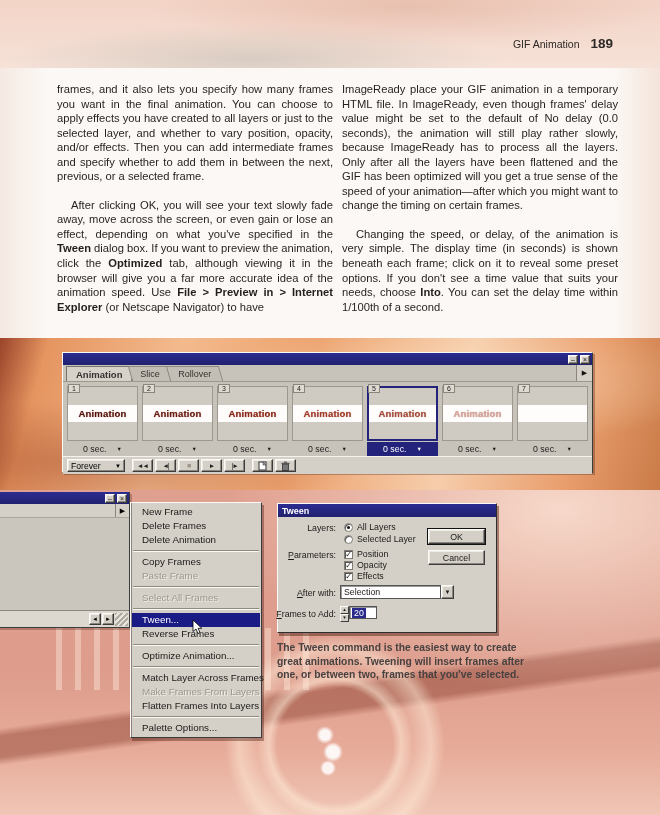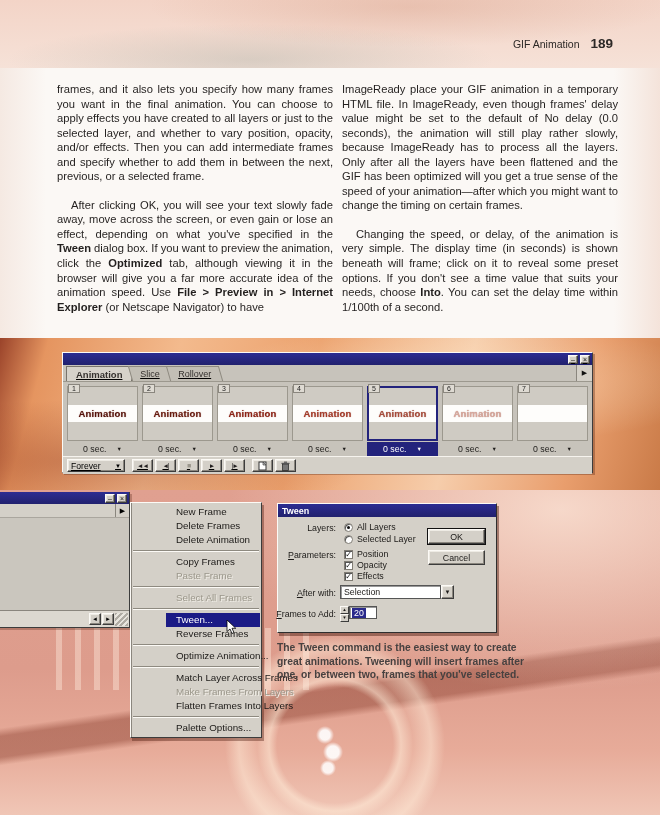--- a/index.html
+++ b/index.html
@@ -46,21 +46,21 @@
   .btn3d { background:#d4d0c8; border-top:1px solid #fcfaf6; border-left:1px solid #fcfaf6;
     border-right:1px solid #3c3c3c; border-bottom:1px solid #3c3c3c;
     box-shadow:inset -1px -1px 0 #8a867e, inset 1px 1px 0 #eeebe4;
     display:flex; align-items:center; justify-content:center; }
   .titlebar { background:linear-gradient(180deg,#2c2c92,#21216e); display:flex; align-items:center;
     justify-content:flex-end; gap:2px; padding:0 2px; }
   .tb-btn { width:10px; height:9px; font-size:7px; line-height:7px; color:#111; }
 
   
   .anim-palette { position:absolute; left:62px; top:352px; width:531px; height:121px;
-    box-shadow:2px 2px 0 rgba(90,40,22,.35);text-decoration:underline; }
+    box-shadow:2px 2px 0 rgba(90,40,22,.35); }
   .ap-title { height:12px; }
   .ap-tabs { position:relative; height:17px; background:#c7c3bb; display:flex; align-items:flex-end; padding-left:3px; border-bottom:1px solid #9c988e; }
   .tab { height:15px; display:flex; align-items:center; padding:0 9px; font-size:9.5px; color:#35312e; }
   .tab.active { background:#d6d2ca; border:1px solid #78746c; border-bottom:none; font-weight:bold; }
   .tab.inactive { background:#c2beb5; border:1px solid #8e8a80; border-bottom:none; transform:skewX(16deg); margin-left:-2px; font-size:9px; }
   .tab.inactive > span { display:inline-block; transform:skewX(-16deg); }
   .ap-menu-btn { position:absolute; right:0; top:0; width:16px; height:16px; background:#d4d0c8;
     border-left:1px solid #8a867e; display:flex; align-items:center; justify-content:center; font-size:7px; color:#111; }
   .ap-frames { height:74px; background:#c7c3bb; display:flex; gap:4px; padding:2px 0 0 4px; }
   .frame { position:relative; width:71px; }
@@ -92,21 +92,21 @@
   .mp-body { height:92px; background:#cac6be; }
   .mp-scroll { height:17px; background:#dcd8d0; border-top:1px solid #8a867e; display:flex; justify-content:flex-end; align-items:center; gap:1px; padding-right:1px; }
   .mp-sbtn { width:12px; height:12px; font-size:6px; }
   .mp-grip { width:13px; height:13px; background:
       repeating-linear-gradient(135deg,#b0aca4 0 2px,#e8e5de 2px 4px); }
 
   
   .context-menu { position:absolute; left:130px; top:502px; width:132px; background:#d4d0c8; padding:2px 1px;
     border-top:1px solid #fcfaf6; border-left:1px solid #fcfaf6; border-right:1px solid #3c3c3c; border-bottom:1px solid #3c3c3c;
     box-shadow:1px 0 0 #8a867e inset, 2px 3px 0 rgba(80,30,18,.4); }
-  .mi { height:14px; line-height:14px; padding-left:10px; font-size:9.8px; color:#1c1a18; white-space:nowrap;margin-left:34px; }
+  .mi { height:14px; line-height:14px; padding-left:10px; font-size:9.8px; color:#1c1a18; white-space:nowrap; }
   .mi.disabled { color:#9c988c; text-shadow:1px 1px 0 #f0ede6; }
   .mi.hl { background:#1b1b86; color:#fff; position:relative; }
   .menu-sep { height:0; border-top:1px solid #8e8a80; border-bottom:1px solid #fcfaf6; margin:3px 1px; }
   .cursor { position:absolute; left:60px; top:7px; }
 
   
   .tween-dialog { position:absolute; left:277px; top:503px; width:220px; height:130px; background:#d4d0c8;
     border-top:1px solid #fcfaf6; border-left:1px solid #fcfaf6; border-right:1px solid #2e2e2e; border-bottom:1px solid #2e2e2e;
     box-shadow:2px 3px 0 rgba(70,25,14,.45); font-size:8.8px; color:#1c1a18; }
   .td-title { height:13px; justify-content:flex-start; padding-left:4px; font-size:9px; font-weight:bold; color:#fff; }
@@ -151,21 +151,21 @@
     <span class="ph-num">189</span>
   </div>
 
   <div class="columns">
     <div class="col">
       <p>frames, and it also lets you specify how many frames you want in the final animation. You can choose to apply effects you have created to all layers or just to the selected layer, and whether to vary position, opacity, and/or effects. Then you can add intermediate frames and specify whether to add them in between the next, previous, or a selected frame.</p>
       <p><span>After clicking OK, you will see your text slowly fade away, move across the screen, or even gain or lose an effect, depending on what you've specified in the </span><b>Tween</b><span> dialog box. If you want to preview the animation, click the </span><b>Optimized</b><span> tab, although viewing it in the browser will give you a far more accurate idea of the animation speed. Use </span><b>File &gt; Preview in &gt; Internet Explorer</b><span> (or Netscape Navigator) to have</span></p>
     </div>
     <div class="col">
       <p>ImageReady place your GIF animation in a temporary HTML file. In ImageReady, even though frames' delay value might be set to the default of No delay (0.0 seconds), the animation will still play rather slowly, because ImageReady has to process all the layers. Only after all the layers have been flattened and the GIF has been optimized will you get a true sense of the speed of your animation—after which you might want to change the timing on certain frames.</p>
-      <p><span>Changing the speed, or delay, of the animation is very simple. The display time (in seconds) is shown beneath will frame; click on it to reveal some preset options. If you don't see a time value that suits your needs, choose </span><b>Into</b><span>. You can set the delay time within 1/100th of a second.</span></p>
+      <p><span>Changing the speed, or delay, of the animation is very simple. The display time (in seconds) is shown beneath each frame; click on it to reveal some preset options. If you don't see a time value that suits your needs, choose </span><b>Into</b><span>. You can set the delay time within 1/100th of a second.</span></p>
     </div>
   </div>
 
   <div class="anim-palette raised">
     <div class="ap-title titlebar">
       <span class="tb-btn btn3d">–</span>
       <span class="tb-btn btn3d">×</span>
     </div>
     <div class="ap-tabs">
       <div class="tab active">

